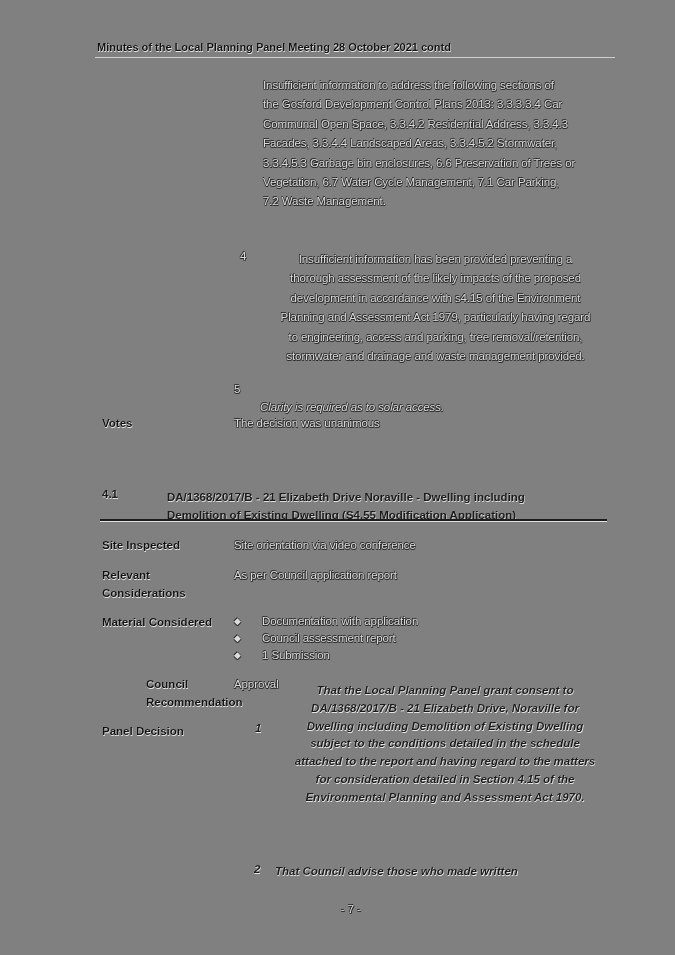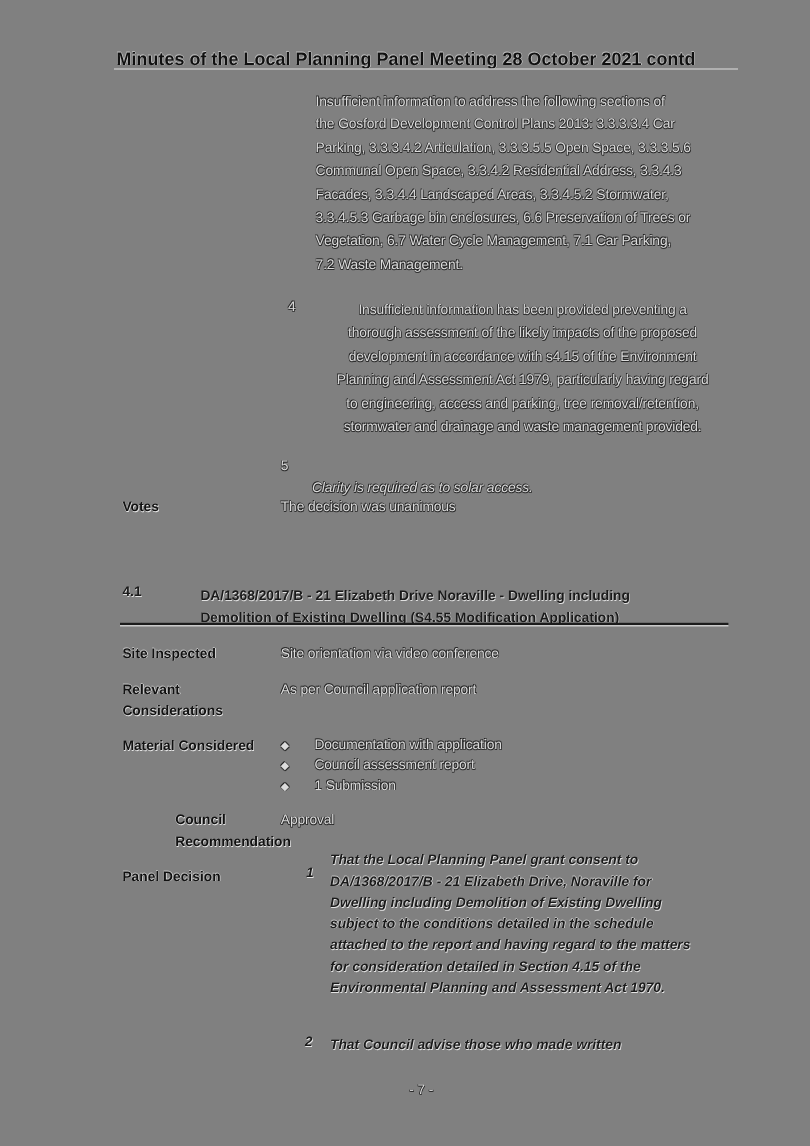--- a/index.html
+++ b/index.html
@@ -15,21 +15,21 @@
     .txt {
       color: #dcdcdc;
       text-shadow: -0.6px -0.6px 0 #222, 0.6px 0.6px 0 #2a2a2a, 0.6px -0.4px 0 #333, -0.4px 0.6px 0 #333;
       letter-spacing: -0.1px;
     }
     .bold { font-weight: bold; color: #111; text-shadow: 0.5px 0.5px 0 #e6e6e6, -0.3px -0.3px 0 #bbb; }
     .heading-dark { font-weight: bold; color: #1a1a1a; text-shadow: 0.5px 0.5px 0 #e0e0e0; }
     .italic-bold { font-style: italic; font-weight: bold; color: #1a1a1a; text-shadow: 0.6px 0.6px 0 #e4e4e4, -0.3px -0.2px 0 #bdbdbd; }
 
     .abs { position: absolute; }
-    .header-title { left: 97px; top: 41px; font-size: 15px; }
+    .header-title { left: 97px; top: 41px; font-size: 11px; }
     .header-rule { left: 95px; top: 57px; width: 520px; height: 1px; background: #cfcfcf; }
 
     .para { line-height: 19.4px; width: 345px; }
 
     .row-label { left: 102px; width: 125px; line-height: 18px; }
     .row-value { left: 234px; line-height: 18px; }
 
     .section-num { left: 102px; top: 488px; }
     .section-title { left: 167px; top: 488px; line-height: 18px; width: 440px; }
     .section-rule-dark { left: 100px; top: 519px; width: 507px; height: 1.5px; background: #1c1c1c; }
@@ -43,21 +43,20 @@
   </style>
 </head>
 <body>
 
 <div class="abs header-title bold">Minutes of the Local Planning Panel Meeting 28 October 2021 contd</div>
 <div class="abs header-rule"></div>
 
 <div class="abs para txt" style="left:263px; top:76px;">
   <div>Insufficient information to address the following sections of</div>
   <div>the Gosford Development Control Plans 2013: 3.3.3.3.4 Car</div>
-  <div>Parking, 3.3.3.4.2 Articulation, 3.3.3.5.5 Open Space, 3.3.3.5.6</div>
   <div>Communal Open Space, 3.3.4.2 Residential Address, 3.3.4.3</div>
   <div>Facades, 3.3.4.4 Landscaped Areas, 3.3.4.5.2 Stormwater,</div>
   <div>3.3.4.5.3 Garbage bin enclosures, 6.6 Preservation of Trees or</div>
   <div>Vegetation, 6.7 Water Cycle Management, 7.1 Car Parking,</div>
   <div>7.2 Waste Management.</div>
 </div>
 
 <div class="abs txt" style="left:240px; top:250px;">4</div>
 <div class="abs para txt" style="left:263px; top:250px;text-align:center;">
   <div>Insufficient information has been provided preventing a</div>
@@ -109,21 +108,21 @@
 
 <div class="abs row-label bold" style="top:675px;margin-left:44px;">
   <div>Council</div>
   <div>Recommendation</div>
 </div>
 <div class="abs row-value txt" style="top:675px;">Approval</div>
 
 <div class="abs row-label bold" style="top:722px;">Panel Decision</div>
 
 <div class="abs italic-bold" style="left:255px; top:722px;">1</div>
-<div class="abs decision italic-bold" style="left:275px; top:709px;">
+<div class="abs decision italic-bold" style="left:275px; top:682px;text-align:center;">
   <div>That the Local Planning Panel grant consent to</div>
   <div>DA/1368/2017/B - 21 Elizabeth Drive, Noraville for</div>
   <div>Dwelling including Demolition of Existing Dwelling</div>
   <div>subject to the conditions detailed in the schedule</div>
   <div>attached to the report and having regard to the matters</div>
   <div>for consideration detailed in Section 4.15 of the</div>
   <div>Environmental Planning and Assessment Act 1970.</div>
 </div>
 
 <div class="abs italic-bold" style="left:254px; top:863px;">2</div>

